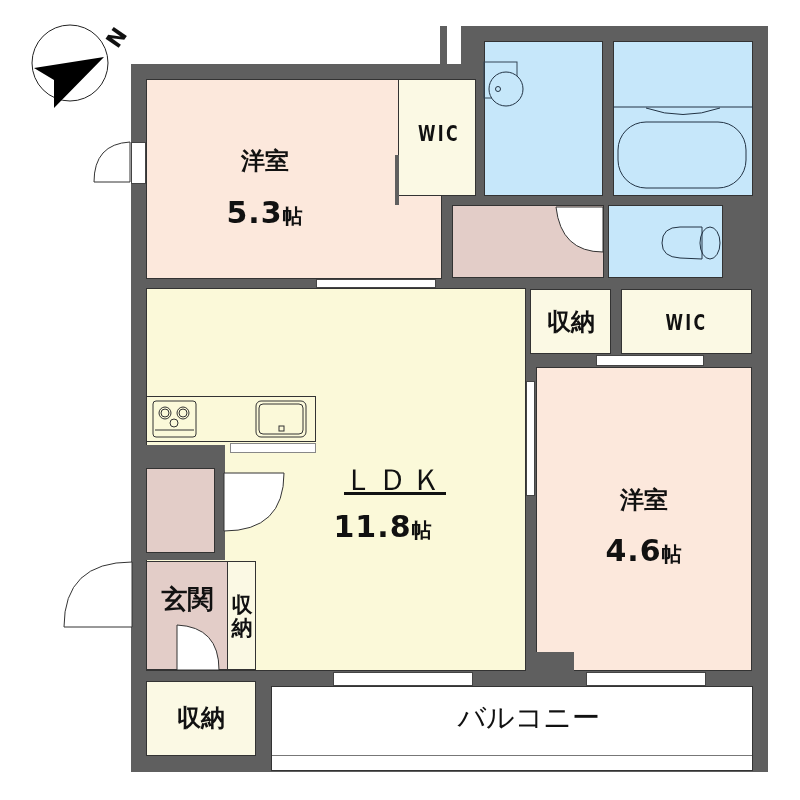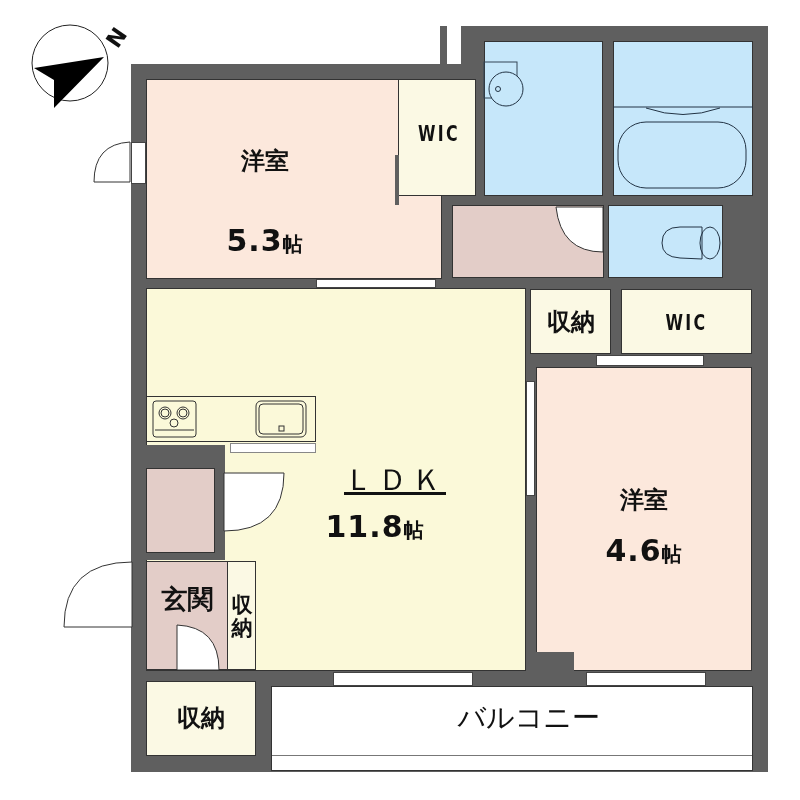--- a/index.html
+++ b/index.html
@@ -35,21 +35,21 @@
 
 <div class="abs wall" style="left:131px;top:64px;width:316px;height:708px;"></div>
 <div class="abs wall" style="left:440px;top:26px;width:328px;height:746px;"></div>
 <div class="abs white" style="left:447px;top:26px;width:14px;height:38px;"></div>
 
 <div class="abs room western" style="left:146px;top:79px;width:296px;height:200px;"></div>
 <div class="abs room storage" style="left:398px;top:79px;width:78px;height:117px;"></div>
 <div class="abs wall" style="left:395px;top:155px;width:4px;height:50px;"></div>
 <div class="label wic" style="left:403px;top:122px;width:72px;">WIC</div>
 <div class="label big" style="left:215px;top:148px;width:100px;">洋室</div>
-<div class="label area" style="left:210px;top:196px;width:110px;margin-top:28px;">
+<div class="label area" style="left:210px;top:196px;width:110px;">
   <span>5.3</span><small>帖</small>
 </div>
 
 <div class="abs room wet" style="left:484px;top:41px;width:119px;height:155px;"></div>
 <svg width="40" height="60" style="left:484px;top:62px;">
   <rect x="0" y="0" width="33" height="36" fill="none" stroke="#345" stroke-width="1"></rect>
   <circle cx="22" cy="27" r="17" fill="#c6e7fa" stroke="#234" stroke-width="1"></circle>
   <circle cx="14" cy="27" r="2.5" fill="none" stroke="#234" stroke-width="1"></circle>
 </svg>
 <div class="abs room wet" style="left:613px;top:41px;width:140px;height:155px;"></div>
@@ -84,21 +84,21 @@
   <circle cx="21" cy="22" r="4" fill="none" stroke="#333"></circle>
   <line x1="2" y1="29" x2="41" y2="29" stroke="#333"></line>
 </svg>
 <svg width="56" height="42" style="left:256px;top:401px;">
   <rect x="0" y="0" width="50" height="36" rx="5" fill="none" stroke="#333"></rect>
   <rect x="3" y="3" width="44" height="30" rx="4" fill="none" stroke="#333"></rect>
   <rect x="23" y="25" width="5" height="5" fill="none" stroke="#333"></rect>
 </svg>
 <div class="abs white" style="left:230px;top:443px;width:86px;height:10px;border:1px solid #888;"></div>
 <div class="label" style="left:340px;top:463px;width:110px;font-size:30px;letter-spacing:4px;text-decoration:underline;">ＬＤＫ</div>
-<div class="label area" style="left:320px;top:510px;width:110px;">
+<div class="label area" style="left:328px;top:510px;width:110px;">
   <span>11.8</span><small>帖</small>
 </div>
 
 <div class="abs room storage" style="left:530px;top:289px;width:81px;height:65px;"></div>
 <div class="label mid" style="left:536px;top:309px;width:70px;">収納</div>
 <div class="abs room storage" style="left:621px;top:289px;width:131px;height:65px;"></div>
 <div class="label wic" style="left:644px;top:311px;width:85px;">WIC</div>
 
 <div class="abs room western" style="left:536px;top:367px;width:216px;height:304px;"></div>
 <div class="abs wall" style="left:536px;top:652px;width:38px;height:20px;"></div>

